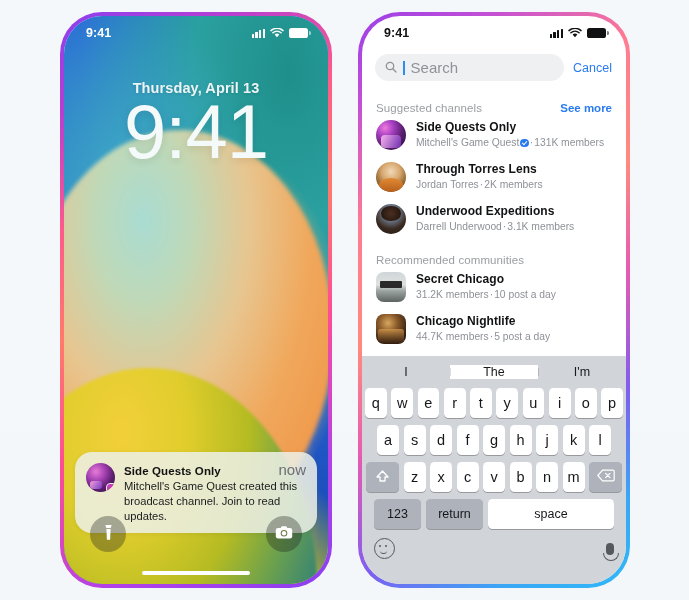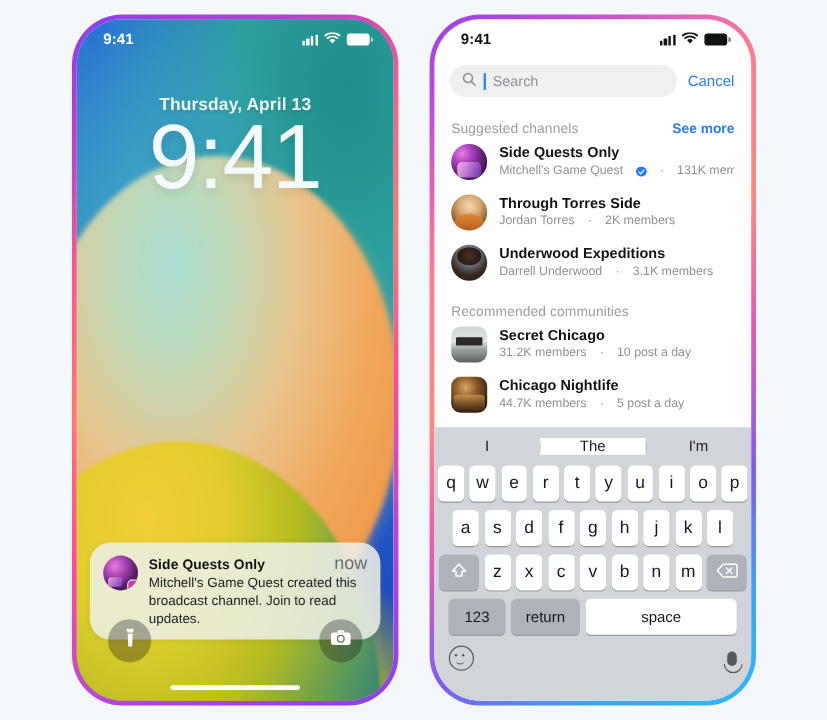--- a/index.html
+++ b/index.html
@@ -267,21 +267,21 @@
     padding: 0 10px;
     box-sizing: border-box;
     gap: 6px;
   }
   .search-caret {
     width: 1.6px; height: 14px;
     background: #2e8bf0;
     flex: 0 0 auto;
   }
   .search-placeholder {
-    font-size: 12px;
+    font-size: 15px;
     color: #8e9197;
   }
   .cancel-btn {
     font-size: 12.5px;
     color: #2a7bf0;
     flex: 0 0 auto;
     padding-right: 1px;
   }
 
   .section-head {
@@ -325,21 +325,21 @@
     letter-spacing: .05px;
     line-height: 1.25;
   }
   .item-sub {
     font-size: 10.3px;
     color: #8e9197;
     line-height: 1.3;
     margin-top: 1px;
     display: flex;
     align-items: center;
-    gap: 11px;
+    gap: 1px;
     white-space: nowrap;
     overflow: hidden;
   }
   .verified {
     display: inline-block;
     width: 8.5px; height: 8.5px;
     border-radius: 50%;
     background: #2a7bf0;
     position: relative;
     flex: 0 0 auto;
@@ -630,21 +630,21 @@
                 <span class="verified"></span>
                 <span>·</span>
                 <span>131K members</span>
               </div>
             </div>
           </div>
 
           <div class="list-item">
             <div class="avatar av-torres"></div>
             <div class="item-text">
-              <div class="item-title">Through Torres Side</div>
+              <div class="item-title">Through Torres Lens</div>
               <div class="item-sub">
                 <span>Jordan Torres</span>
                 <span>·</span>
                 <span>2K members</span>
               </div>
             </div>
           </div>
 
           <div class="list-item">
             <div class="avatar av-underwood"></div>

